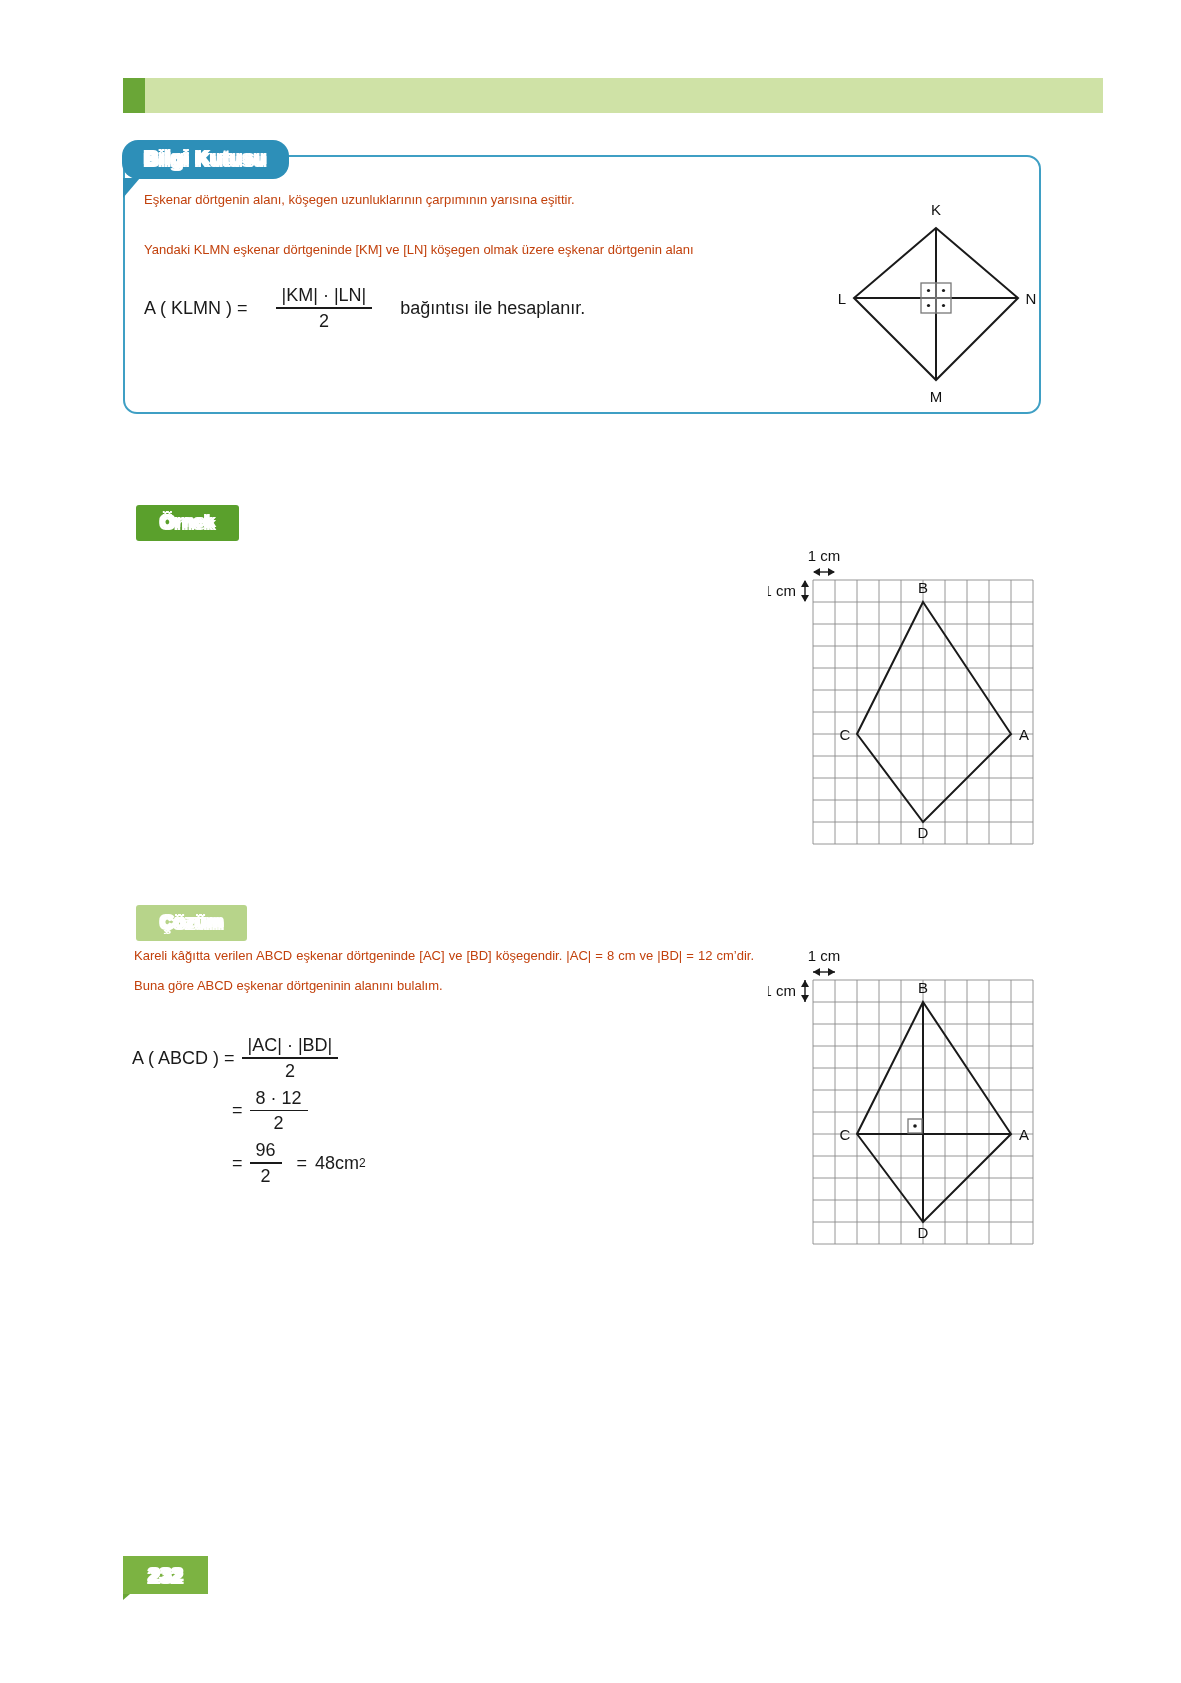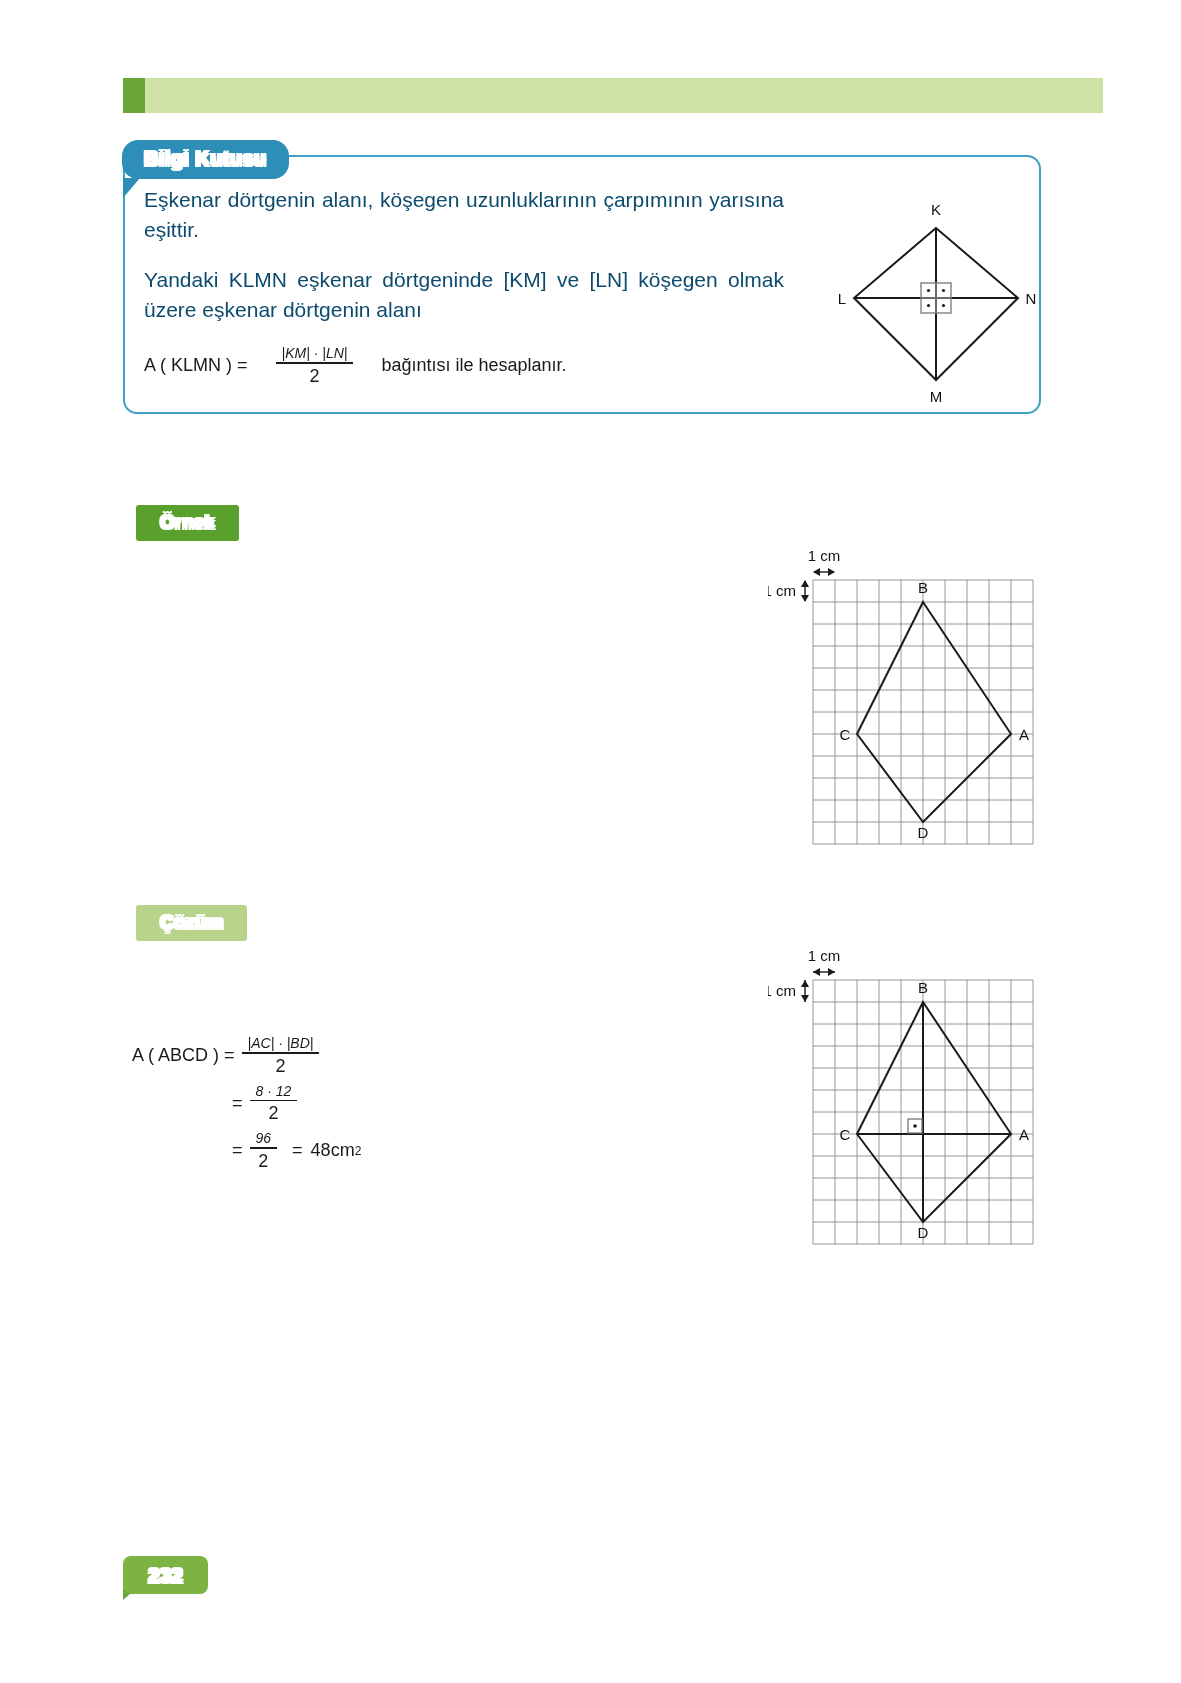--- a/index.html
+++ b/index.html
@@ -44,35 +44,35 @@
   .info-badge-tail{
     position:absolute;left:107px;top:178px;width:0;height:0;
     border-left:17px solid #2d8fb8;
     border-bottom:20px solid transparent;
     z-index:4;
   }
   .info-body{
     position:absolute;left:128px;top:185px;width:640px;
   }
   .p{
-    font-size:21px;line-height:30px;text-align:justify;
+    font-size:13px;line-height:30px;text-align:justify;
     margin:0 0 20px 0;
-    color:#0c4a6e;
+    color:#c2410c;
   }
   .p.last{margin-bottom:0;}
 
   
   .formula-row{
     display:flex;align-items:center;font-size:18px;gap:21px;
   }
   .frac{
     display:inline-flex;flex-direction:column;align-items:center;
     margin:0 7px;vertical-align:middle;
   }
-  .frac .num{padding:0 6px 1px 6px;font-size:14px;font-style:italic;}
+  .frac .num{padding:0 6px 1px 6px;font-size:18px;}
   .frac .bar{width:100%;height:1.6px;background:#1a1a1a;}
   .frac .den{padding:2px 6px 0 6px;font-size:18px;}
 
   
   .badge{
     position:absolute;border-radius:3px;
     font-size:19px;font-weight:bold;color:#ffffff;
     padding:6px 24px 8px 24px;
     text-shadow:
       -1.5px -1.5px 0 #fff, 1.5px -1.5px 0 #fff,
@@ -87,21 +87,21 @@
   .sol-math{position:absolute;left:116px;top:1035px;width:420px;}
 
   .mline{display:flex;align-items:center;font-size:18px;margin-bottom:6px;}
   .mline .lead{display:inline-block;min-width:0;}
   .eqsign{margin:0 8px;}
   .sup{font-size:12px;vertical-align:super;}
 
   
   .pagenum{
     position:absolute;left:107px;top:1556px;
-    width:85px;height:38px;border-radius:8px;
+    width:85px;height:38px;border-radius:0;
     background:#7cb342;
     color:#ffffff;font-weight:bold;font-size:21px;
     display:flex;align-items:center;justify-content:center;
     text-shadow:
       -1.5px -1.5px 0 #fff, 1.5px -1.5px 0 #fff,
       -1.5px  1.5px 0 #fff, 1.5px  1.5px 0 #fff;
   }
   .pagenum-tail{
     position:absolute;left:107px;top:1588px;width:0;height:0;
     border-left:14px solid #6aa637;
@@ -212,20 +212,23 @@
       <text class="lbl" x="28" y="61" text-anchor="end">1 cm</text>
 
       <text class="lbl" x="155" y="58" text-anchor="middle">B</text>
       <text class="lbl" x="256" y="205" text-anchor="middle">A</text>
       <text class="lbl" x="155" y="303" text-anchor="middle">D</text>
       <text class="lbl" x="77" y="205" text-anchor="middle">C</text>
     </svg>
   </div>
 
   <div class="badge badge-cozum">Çözüm</div>
+  <div class="sol-text">
+    <p class="p last">Kareli kâğıtta verilen ABCD eşkenar dörtgeninde [AC] ve [BD] köşegendir. |AC| = 8 cm ve |BD| = 12 cm’dir. Buna göre ABCD eşkenar dörtgeninin alanını bulalım.</p>
+  </div>
 
   <div class="sol-math">
     <div class="mline">
       <span class="lead">A ( ABCD ) =</span>
       <span class="frac">
         <span class="num">|AC| · |BD|</span>
         <span class="bar"></span>
         <span class="den">2</span>
       </span>
     </div>

